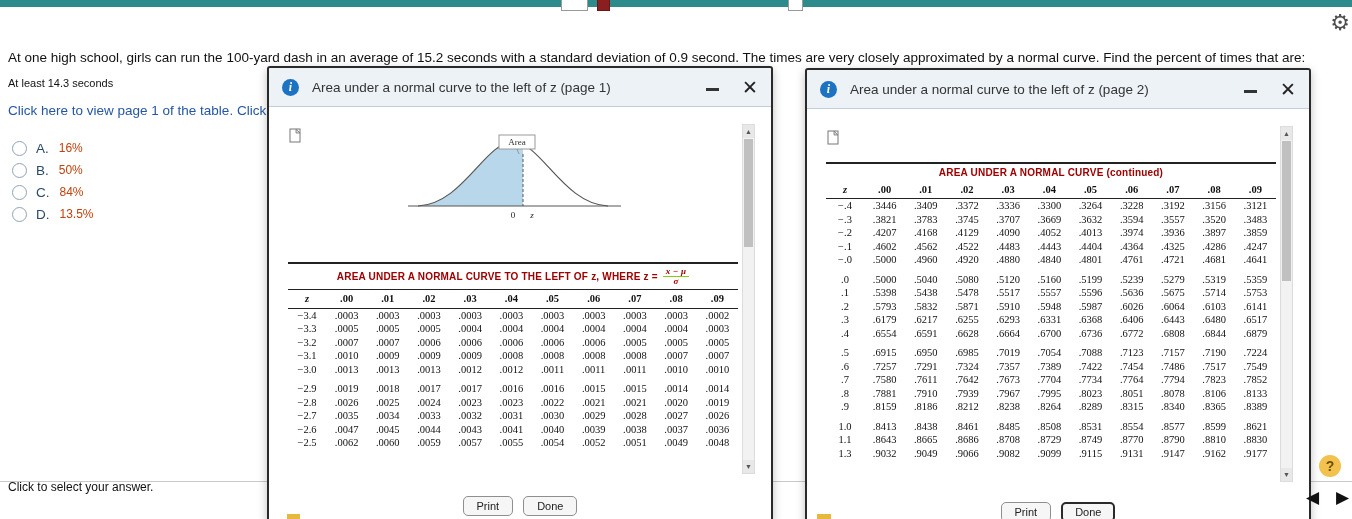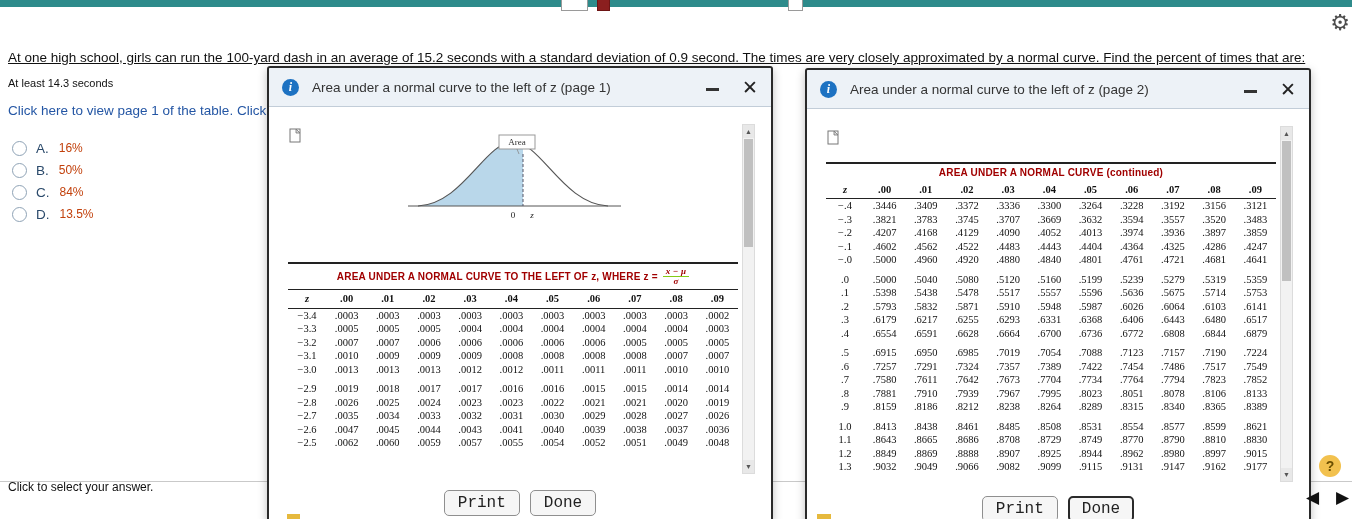--- a/index.html
+++ b/index.html
@@ -8,21 +8,21 @@
 
   
   .top-strip{position:absolute;left:0;top:0;width:100%;height:7px;background:#2e8b8b}
   .top-frag{position:absolute;top:0;height:10px;background:#fff;border:1px solid #9a9a9a;border-top:none}
   .frag-a{left:561px;width:25px}
   .frag-b{left:597px;width:11px;background:#8b1f1f;border-color:#6d1414}
   .frag-c{left:788px;width:13px}
   .gear{position:absolute;top:10px;right:2px;font-size:22px;color:#4d4d4d;cursor:pointer}
 
   
-  .q-text{position:absolute;left:8px;top:50px;font-size:13.5px;text-decoration:underline;white-space:nowrap}
+  .q-text{position:absolute;left:8px;top:50px;font-size:13.5px;white-space:nowrap}
   .q-sub{position:absolute;left:8px;top:77px;font-size:11px}
   .q-links{position:absolute;left:8px;top:103px;font-size:13.5px;white-space:nowrap}
   .link{color:#2456a4;cursor:pointer}
   .options{position:absolute;left:12px;top:137px}
   .opt{display:flex;align-items:center;height:22px}
   .radio{width:13px;height:13px;border:1px solid #8fa3b6;border-radius:50%;background:#fff;margin-right:9px;cursor:pointer;flex:0 0 auto}
   .opt-letter{font-size:13.5px;color:#2b4a6b;margin-right:10px}
   .opt-value{font-size:12px;color:#c2410c}
   .footer-text{position:absolute;left:8px;top:480px;font-size:12px}
   .hline{position:absolute;left:0;top:481px;width:1352px;height:1px;background:#c9c9c9}
@@ -78,21 +78,21 @@
   table.ztable th{font-weight:bold;border-bottom:1px solid #222;padding:2px 0;text-align:center;height:14px}
   table.ztable th.zhead{font-style:italic}
   table.ztable td{text-align:center;height:13.5px;line-height:13.5px;padding:0}
   table.ztable td.zcell{font-weight:normal}
   table.ztable col.zc{width:38px}
   table.ztable tr.gap td{height:6px;line-height:6px}
 
   .btn-row{position:absolute;left:0;right:0;display:flex;justify-content:center;gap:10px}
   #dialog1 .btn-row{bottom:4px}
   #dialog2 .btn-row{bottom:6px}
-  .dlg-btn{font-family:Liberation Mono, monospace;font-size:16px;color:#222;background:#f6f6f6;
+  .dlg-btn{font-family:Liberation Sans, sans-serif;font-size:11px;color:#222;background:#f6f6f6;
            border:1px solid #8f8f8f;border-radius:5px;padding:3px 13px;cursor:pointer}
   #dialog2 .dlg-btn.done{border:2px solid #2a2a2a;padding:2px 12px}
 </style>
 </head>
 <body>
 
 <div class="top-strip"></div>
 <div class="top-frag frag-a"></div>
 <div class="top-frag frag-b"></div>
 <div class="top-frag frag-c"></div>
@@ -622,33 +622,20 @@
               <td>.8686</td>
               <td>.8708</td>
               <td>.8729</td>
               <td>.8749</td>
               <td>.8770</td>
               <td>.8790</td>
               <td>.8810</td>
               <td>.8830</td>
             </tr>
             <tr>
-              <td class="zcell">1.2</td>
-              <td>.8849</td>
-              <td>.8869</td>
-              <td>.8888</td>
-              <td>.8907</td>
-              <td>.8925</td>
-              <td>.8944</td>
-              <td>.8962</td>
-              <td>.8980</td>
-              <td>.8997</td>
-              <td>.9015</td>
-            </tr>
-            <tr>
               <td class="zcell">1.3</td>
               <td>.9032</td>
               <td>.9049</td>
               <td>.9066</td>
               <td>.9082</td>
               <td>.9099</td>
               <td>.9115</td>
               <td>.9131</td>
               <td>.9147</td>
               <td>.9162</td>

